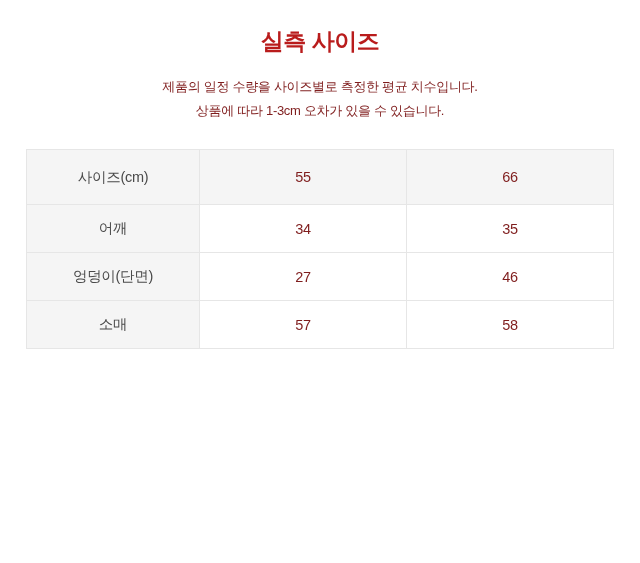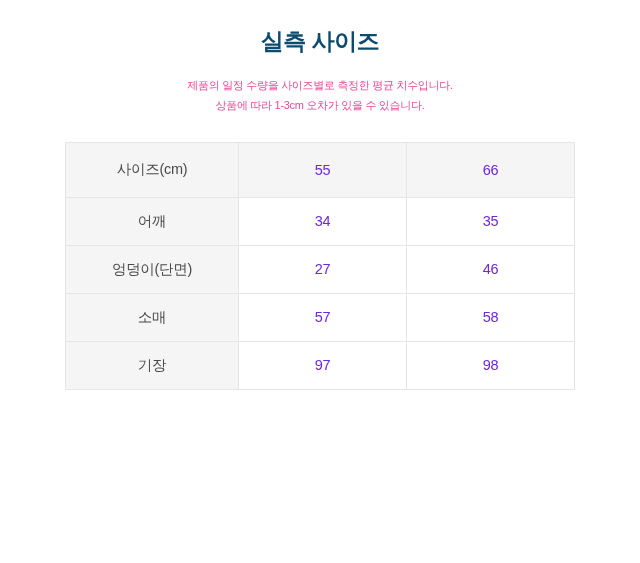--- a/index.html
+++ b/index.html
@@ -18,56 +18,56 @@
     width: 640px;
     height: 563px;
     box-sizing: border-box;
     padding: 0;
     position: relative;
   }
   .title {
     text-align: center;
     font-size: 23px;
     font-weight: bold;
-    color: #0c4a6e;
+    color: #b91c1c;
     letter-spacing: -0.5px;
     margin: 18px 0 0 0;
     padding-top: 8px;
   }
   .subtitle {
     text-align: center;
-    font-size: 11px;
-    color: #ec4899;
+    font-size: 13px;
+    color: #7f1d1d;
     line-height: 1.85;
     margin-top: 18px;
     letter-spacing: -0.3px;
   }
   .subtitle .line {
     display: block;
   }
   .table-wrap {
     margin: 26px auto 0 auto;
-    width: 510px;
+    width: 588px;
   }
   table.size-table {
     border-collapse: collapse;
     width: 100%;
     table-layout: fixed;
   }
   table.size-table tr {
     height: 48px;
   }
   table.size-table th,
   table.size-table td {
     border: 1px solid #e6e6e6;
     text-align: center;
     vertical-align: middle;
     font-weight: normal;
     font-size: 14.5px;
-    color: #6d28d9;
+    color: #7f1d1d;
     letter-spacing: -0.3px;
   }
   table.size-table tr.head-row th,
   table.size-table tr.head-row td {
     background: #f5f5f5;
     height: 52px;
   }
   table.size-table td.label-cell,
   table.size-table th.label-cell {
     background: #f5f5f5;
@@ -109,22 +109,17 @@
         <tr>
           <td class="label-cell">엉덩이(단면)</td>
           <td class="value-cell">27</td>
           <td class="value-cell">46</td>
         </tr>
         <tr>
           <td class="label-cell">소매</td>
           <td class="value-cell">57</td>
           <td class="value-cell">58</td>
         </tr>
-        <tr>
-          <td class="label-cell">기장</td>
-          <td class="value-cell">97</td>
-          <td class="value-cell">98</td>
-        </tr>
       </tbody>
     </table>
   </div>
 
 </div>
 
 </body></html>

